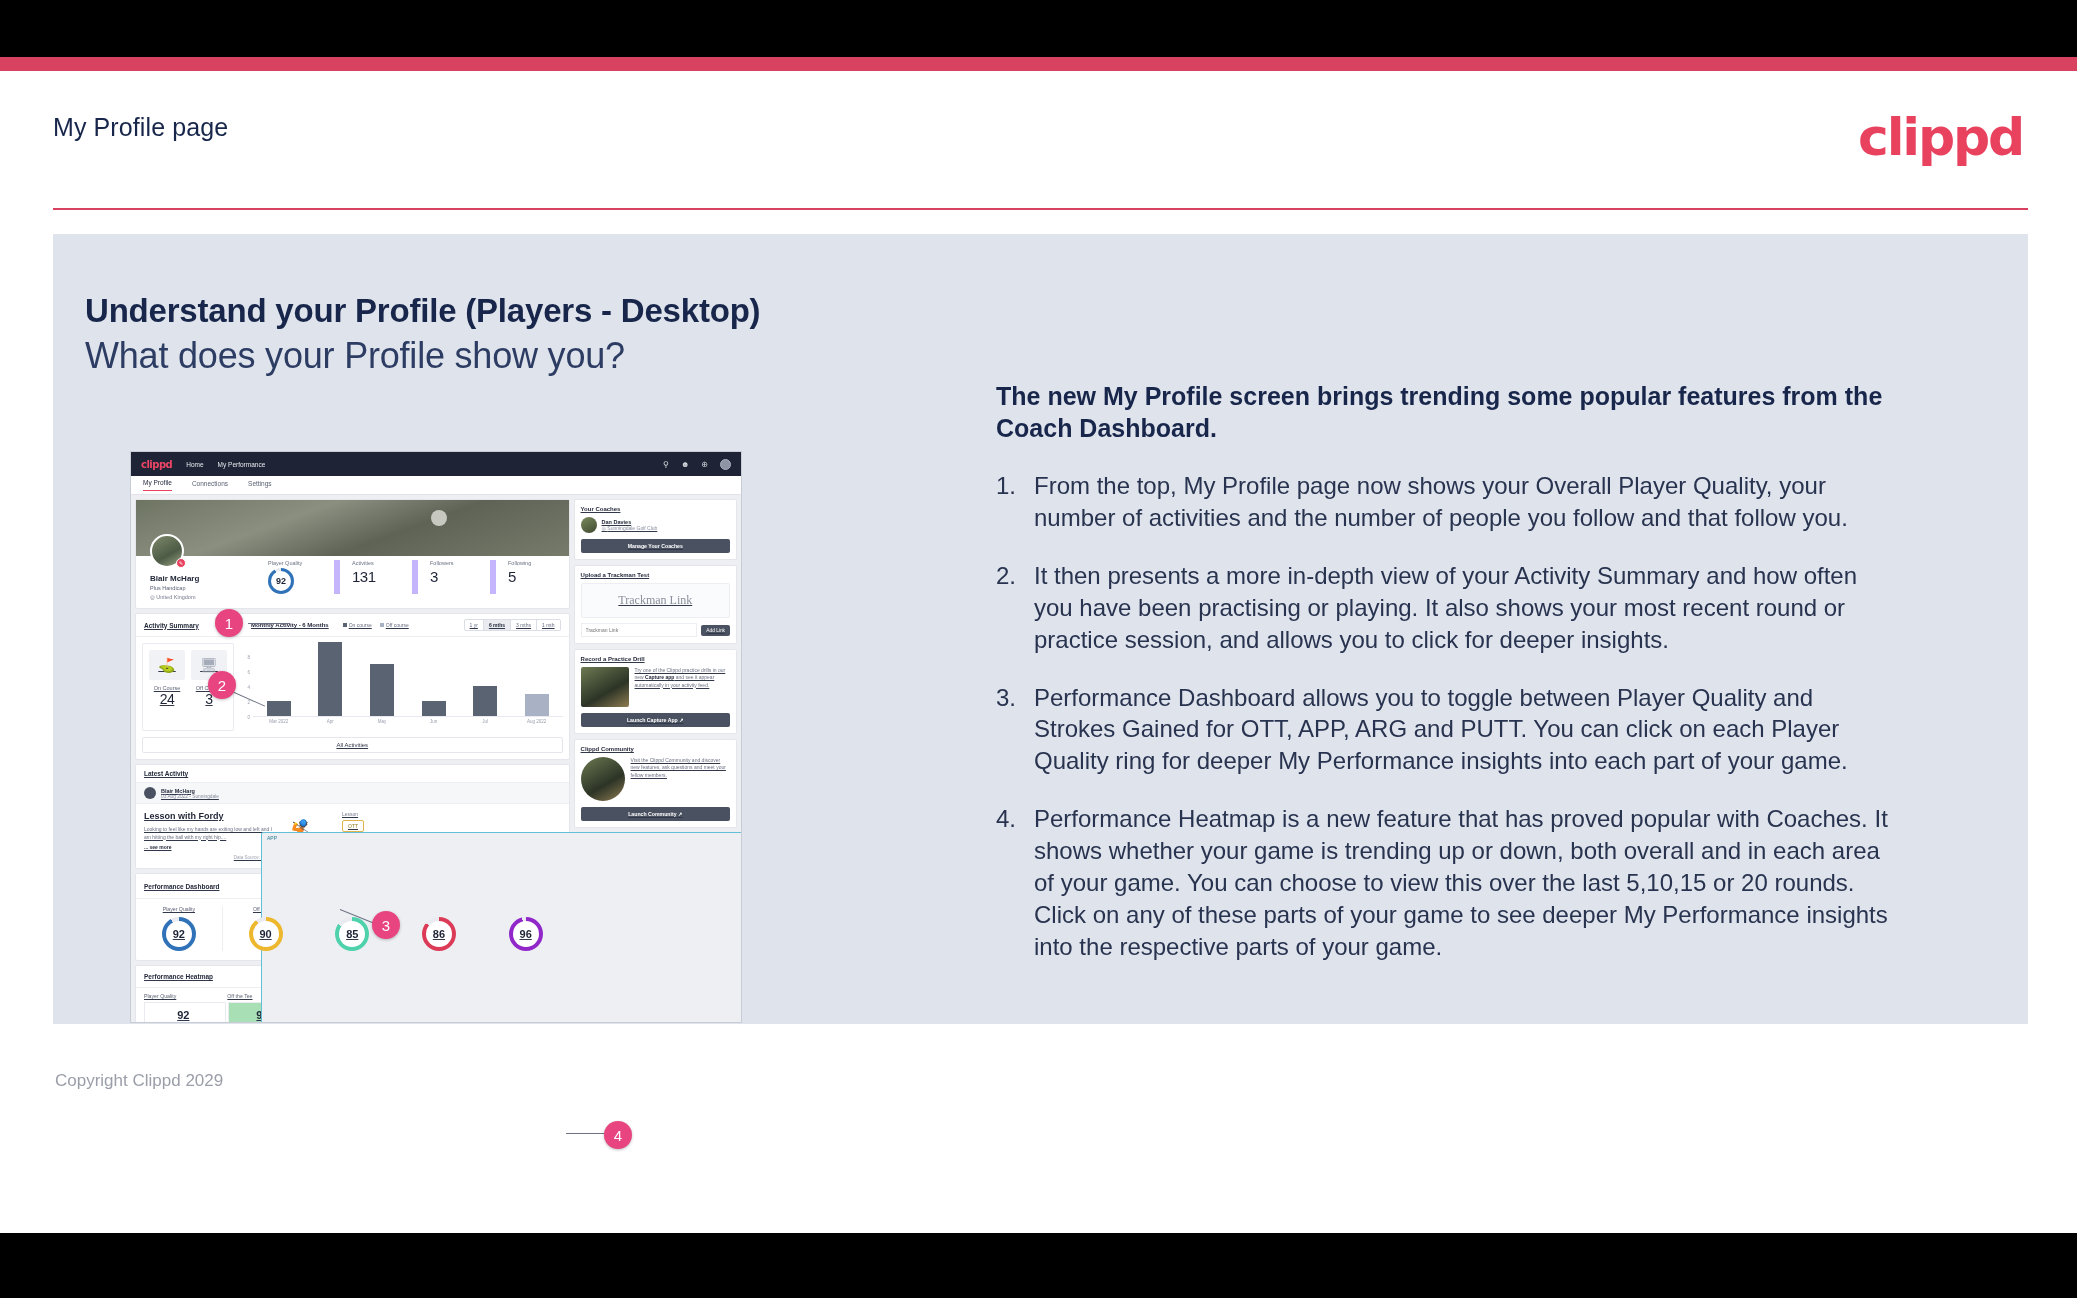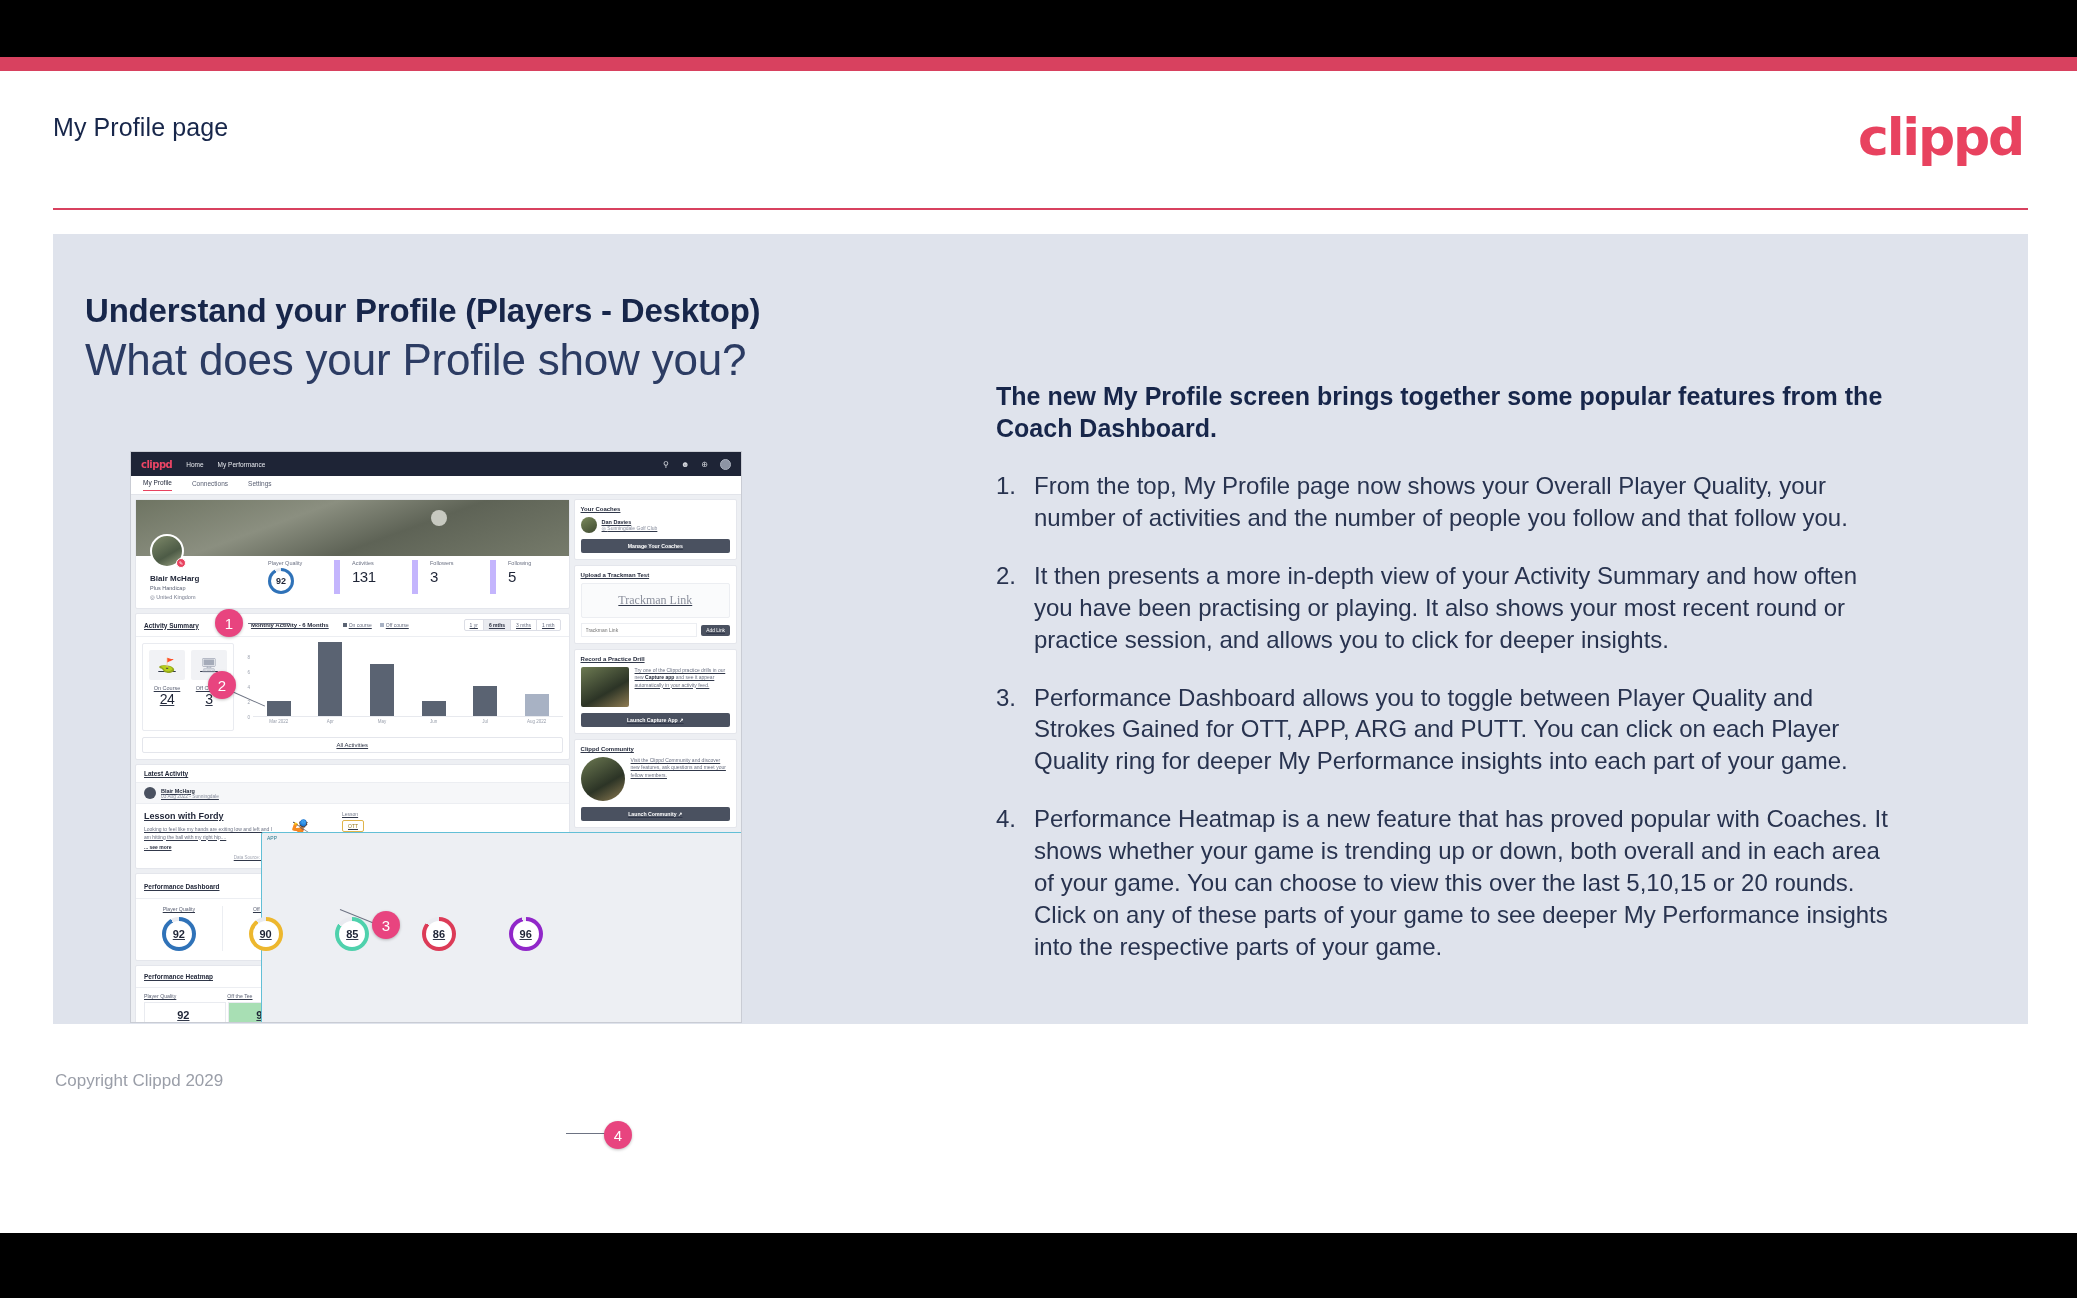--- a/index.html
+++ b/index.html
@@ -15,21 +15,21 @@
 
   .page-header { position: absolute; left: 53px; top: 42px; width: 1980px; height: 100px; }
   .page-header-title { font-size: 25px; color: #17264a; font-weight: 400; letter-spacing: .1px; }
   .logo { position: absolute; right: 10px; top: -6px; font-size: 52px; font-weight: 700; color: #e8425f;
           letter-spacing: -2.2px; font-family: "DejaVu Sans", sans-serif; }
   .header-rule { position: absolute; left: 53px; top: 137px; width: 1975px; height: 2px; background: #d8415f; }
 
   .content-card { position: absolute; left: 53px; top: 163px; width: 1975px; height: 790px; background: #dfe3ec; }
 
   .h1 { position: absolute; left: 32px; top: 58px; font-size: 33px; font-weight: 700; color: #17264a; letter-spacing: -.2px; }
-  .h2 { position: absolute; left: 32px; top: 101px; font-size: 44px; font-weight: 400; color: #2c3c63; letter-spacing: -.2px; }
+  .h2 { position: absolute; left: 32px; top: 101px; font-size: 36px; font-weight: 400; color: #2c3c63; letter-spacing: -.2px; }
 
   .right-col { position: absolute; left: 943px; top: 146px; width: 900px; }
   .lead { font-size: 25px; font-weight: 700; color: #17264a; line-height: 1.28; }
   .num-list { margin-top: 26px; }
   .num-item { display: flex; font-size: 24px; color: #28334f; line-height: 1.33; margin-bottom: 26px; }
   .num-item .num { width: 38px; flex: none; }
   .num-item .txt { flex: 1; }
 
   .copyright { position: absolute; left: 55px; top: 1000px; font-size: 17px; color: #9a9ea8; }
 
@@ -210,21 +210,21 @@
       <div class="page-header-title">My Profile page</div>
       <div class="logo">clippd</div>
     </div>
     <div class="header-rule"></div>
 
     <div class="content-card">
       <div class="h1">Understand your Profile (Players - Desktop)</div>
       <div class="h2">What does your Profile show you?</div>
 
       <div class="right-col">
-        <div class="lead">The new My Profile screen brings together some popular features from the Coach Dashboard.</div>
+        <div class="lead">The new My Profile screen brings trending some popular features from the Coach Dashboard.</div>
         <div class="num-list">
           <div class="num-item">
             <div class="num">1.</div>
             <div class="txt">From the top, My Profile page now shows your Overall Player Quality, your number of activities and the number of people you follow and that follow you.</div>
           </div>
           <div class="num-item">
             <div class="num">2.</div>
             <div class="txt">It then presents a more in-depth view of your Activity Summary and how often you have been practising or playing. It also shows your most recent round or practice session, and allows you to click for deeper insights.</div>
           </div>
           <div class="num-item">

